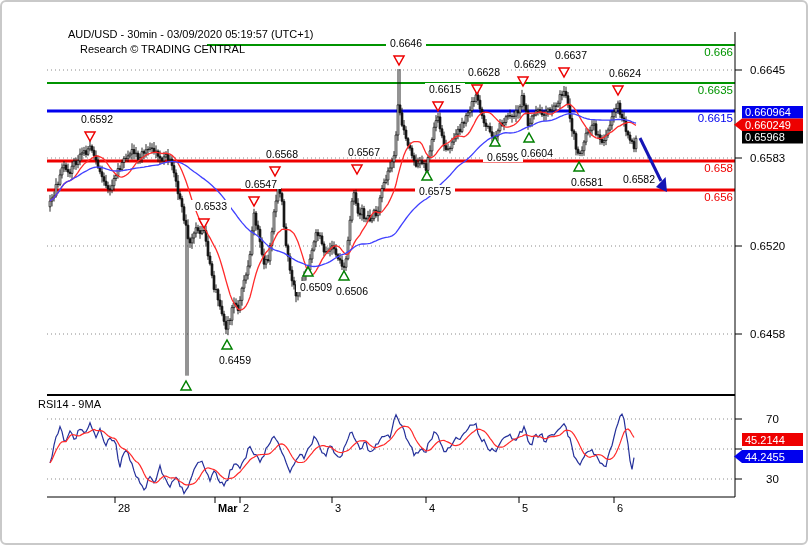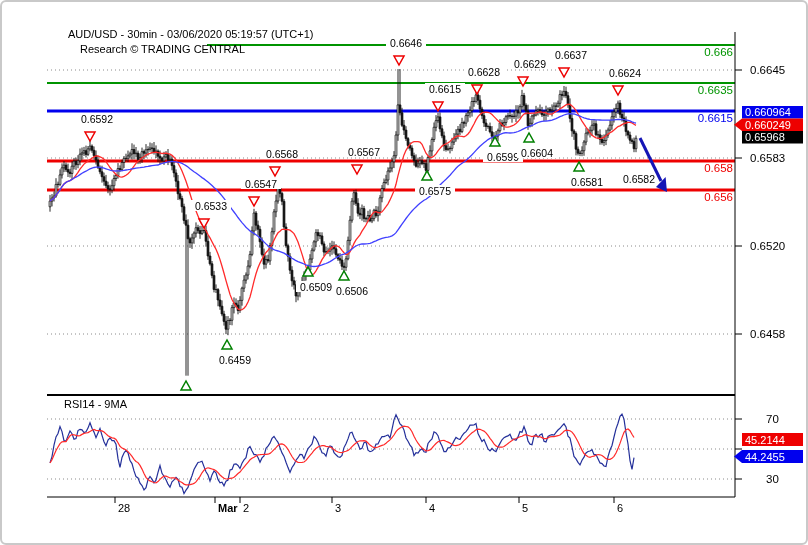--- a/index.html
+++ b/index.html
@@ -132,16 +132,16 @@
       <rect x="740" y="116.5" width="61" height="12.5" fill="#ee0000"></rect>
       <text x="743" y="126.5" font-size="11" fill="#fff" text-anchor="start" font-weight="normal">0.660249</text>
       <rect x="740" y="129" width="61" height="12.5" fill="#000000"></rect>
       <text x="743" y="139" font-size="11" fill="#fff" text-anchor="start" font-weight="normal">0.65968</text>
       <rect x="740" y="431" width="61" height="13" fill="#ee0000"></rect>
       <text x="743" y="441.5" font-size="11" fill="#fff" text-anchor="start" font-weight="normal">45.2144</text>
       <polygon points="732,454.5 740,448 740,461" fill="#0000ee"></polygon>
       <rect x="740" y="448" width="61" height="13" fill="#0000ee"></rect>
       <text x="743" y="458.5" font-size="11" fill="#fff" text-anchor="start" font-weight="normal">44.2455</text>
     </svg>
-  <div class="abs title" style="left:66px;top:26px;">AUD/USD - 30min - 03/06/2020 05:19:57 (UTC+1)</div>
+  <div class="abs title" style="left:66px;top:26px;">AUD/USD - 30min - 03/09/2020 05:19:57 (UTC+1)</div>
   <div class="abs title" style="left:48px;top:41px;padding-left:30px;">Research © TRADING CENTRAL</div>
-  <div class="abs title" style="left:62px;top:396px;">RSI14 - 9MA</div>
+  <div class="abs title" style="left:36px;top:396px;">RSI14 - 9MA</div>
 </div>
 
 </body></html>

